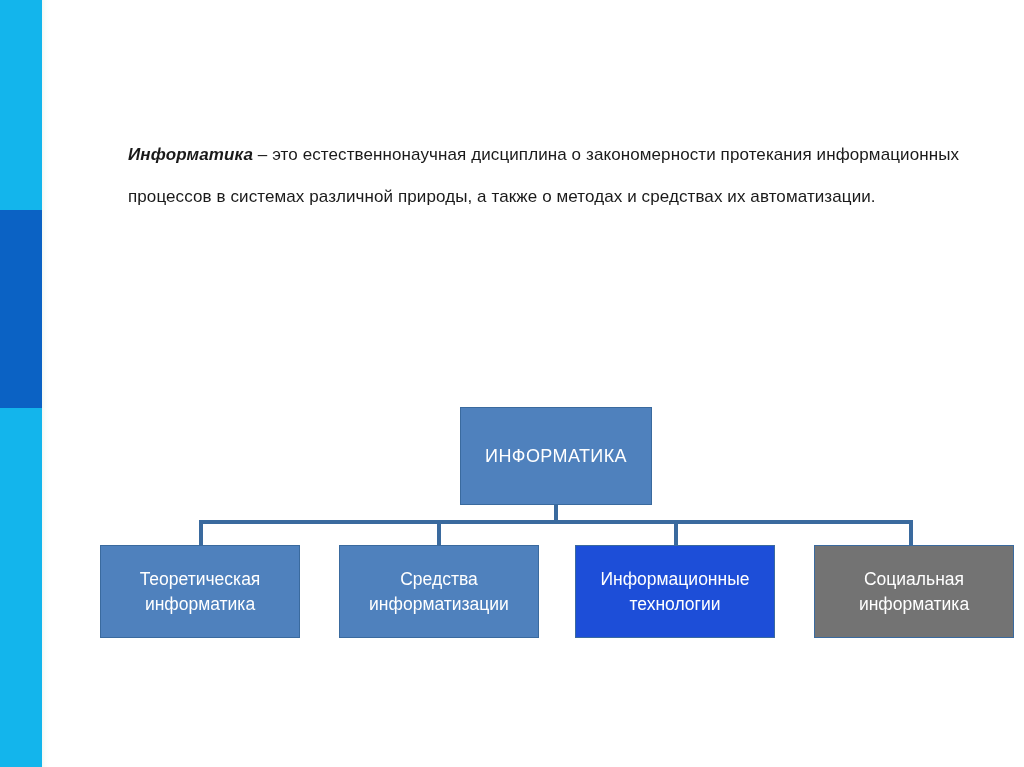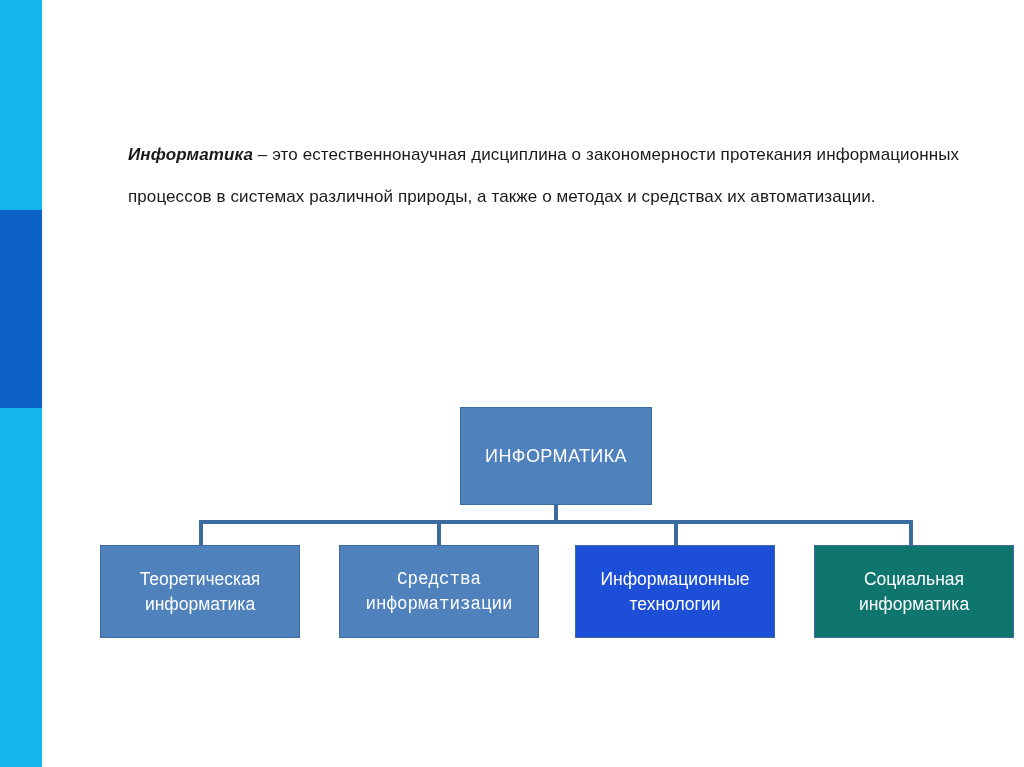--- a/index.html
+++ b/index.html
@@ -146,23 +146,23 @@
   <div class="conn" id="conn-stem" style="background: rgb(58, 106, 158);"></div>
   <div class="conn" id="conn-bus" style="background: rgb(58, 106, 158);"></div>
   <div class="conn conn-drop" id="conn-drop-0" style="background: rgb(58, 106, 158);"></div>
   <div class="conn conn-drop" id="conn-drop-1" style="background: rgb(58, 106, 158);"></div>
   <div class="conn conn-drop" id="conn-drop-2" style="background: rgb(58, 106, 158);"></div>
   <div class="conn conn-drop" id="conn-drop-3" style="background: rgb(58, 106, 158);"></div>
 
   <div class="node node-child" id="node-child-0" style="background: rgb(79, 129, 189); border: 1px solid rgb(58, 106, 158); color: rgb(255, 255, 255);">
     <span class="node-label">Теоретическая информатика</span>
   </div>
-  <div class="node node-child" id="node-child-1" style="background: rgb(79, 129, 189); border: 1px solid rgb(58, 106, 158); color: rgb(255, 255, 255); font-family: Liberation Mono, monospace;">
+  <div class="node node-child" id="node-child-1" style="background: rgb(79, 129, 189); border: 1px solid rgb(58, 106, 158); color: rgb(255, 255, 255);">
     <span class="node-label">Средства информатизации</span>
   </div>
   <div class="node node-child" id="node-child-2" style="background: #1d4ed8; border: 1px solid rgb(58, 106, 158); color: rgb(255, 255, 255);">
     <span class="node-label">Информационные технологии</span>
   </div>
-  <div class="node node-child" id="node-child-3" style="background: #0f766e; border: 1px solid rgb(58, 106, 158); color: rgb(255, 255, 255);">
+  <div class="node node-child" id="node-child-3" style="background: #737373; border: 1px solid rgb(58, 106, 158); color: rgb(255, 255, 255);">
     <span class="node-label">Социальная информатика</span>
   </div>
 
 </div>
 
 </body></html>

